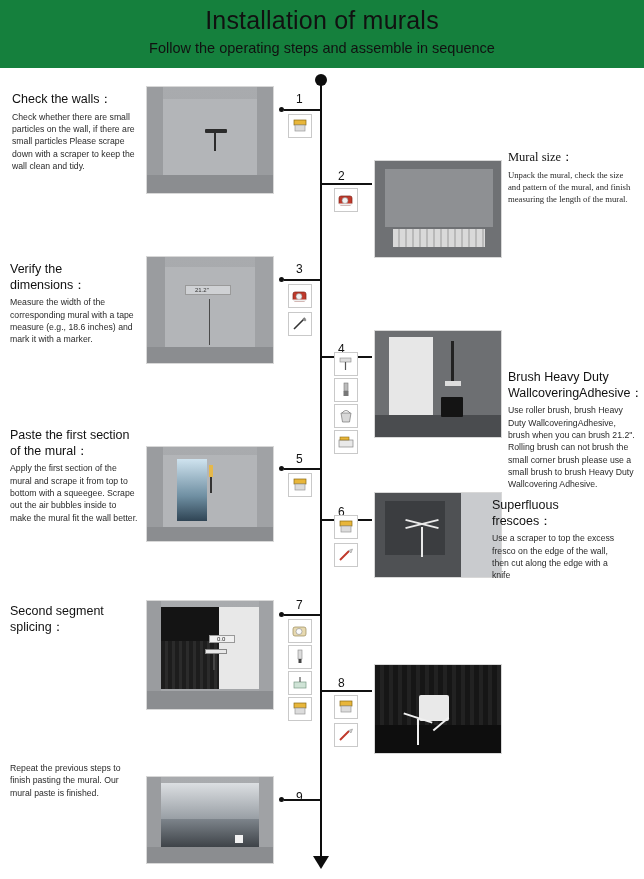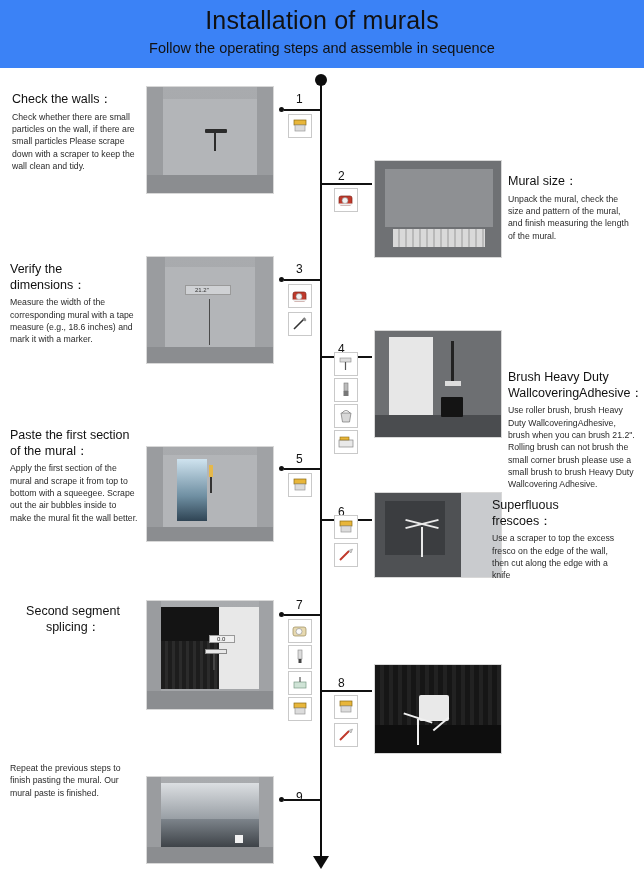--- a/index.html
+++ b/index.html
@@ -13,21 +13,21 @@
   }
   #page {
     position: relative;
     width: 644px; height: 879px;
     background: #ffffff;
   }
 
   
   .header {
     position: absolute; left: 0; top: 0; width: 644px; height: 68px;
-    background: #3b82f6; text-align: center;
+    background: #15803d; text-align: center;
   }
   .header h1 {
     margin: 0; padding-top: 6px;
     font-size: 25px; font-weight: 400; letter-spacing: .2px; color: #111;
   }
   .header h2 {
     margin: 0; padding-top: 5px;
     font-size: 14.5px; font-weight: 400; color: #111;
   }
 
@@ -142,21 +142,21 @@
     </svg>
   </div>
 
   <div class="photo" style="left:374px; top:160px; width:128px; height:98px;">
     <div style="position:absolute;inset:0;background:#6f7174;"></div>
     <div style="position:absolute;left:10px;top:8px;width:108px;height:58px;background:#8e9093;"></div>
     <div style="position:absolute;left:18px;bottom:10px;width:92px;height:18px;background:#d9d9d9;"></div>
     <div style="position:absolute;left:18px;bottom:10px;width:92px;height:18px;background:repeating-linear-gradient(90deg,#d9d9d9 0 5px,#b9b9b9 5px 7px);"></div>
   </div>
 
-  <div class="tblock" style="left:508px; top:174px; width:126px;">
+  <div class="tblock" style="left:508px; top:150px; width:126px;font-family:Liberation Serif, serif;">
     <div class="ttl">Mural size：</div>
     <div class="body">Unpack the mural, check the size and pattern of the mural, and finish measuring the length of the mural.</div>
   </div>
 
   <div class="tblock" style="left:10px; top:262px; width:126px;">
     <div class="ttl">Verify the dimensions：</div>
     <div class="body">Measure the width of the corresponding mural with a tape measure (e.g., 18.6 inches) and mark it with a marker.</div>
   </div>
 
   <div class="photo" style="left:146px; top:256px; width:128px; height:108px;">
@@ -282,21 +282,21 @@
     <div style="position:absolute;left:46px;top:34px;width:2px;height:30px;background:#eaeaea;"></div>
     <div style="position:absolute;left:30px;top:30px;width:34px;height:2px;background:#eaeaea;transform:rotate(-14deg);"></div>
     <div style="position:absolute;left:30px;top:30px;width:34px;height:2px;background:#eaeaea;transform:rotate(14deg);"></div>
   </div>
 
   <div class="tblock" style="left:492px; top:498px; width:128px;">
     <div class="ttl">Superfluous frescoes：</div>
     <div class="body">Use a scraper to top the excess fresco on the edge of the wall, then cut along the edge with a knife</div>
   </div>
 
-  <div class="tblock" style="left:10px; top:604px; width:126px;text-align:center;">
+  <div class="tblock" style="left:10px; top:604px; width:126px;">
     <div class="ttl">Second segment splicing：</div>
   </div>
 
   <div class="photo" style="left:146px; top:600px; width:128px; height:110px;">
     <div class="room"></div>
     <div style="position:absolute;left:14px;top:6px;width:100px;height:82px;background:#e8e8e8;"></div>
     <div style="position:absolute;left:14px;top:6px;width:58px;height:82px;background:#141414;"></div>
     <div style="position:absolute;left:14px;top:40px;width:58px;height:48px;background:repeating-linear-gradient(90deg,#1d1d1d 0 4px,#2b2b2b 4px 7px);"></div>
     <div style="position:absolute;left:0;top:0;width:14px;height:104px;background:#9a9c9f;"></div>
     <div style="position:absolute;right:0;top:0;width:14px;height:104px;background:#a0a2a5;"></div>

